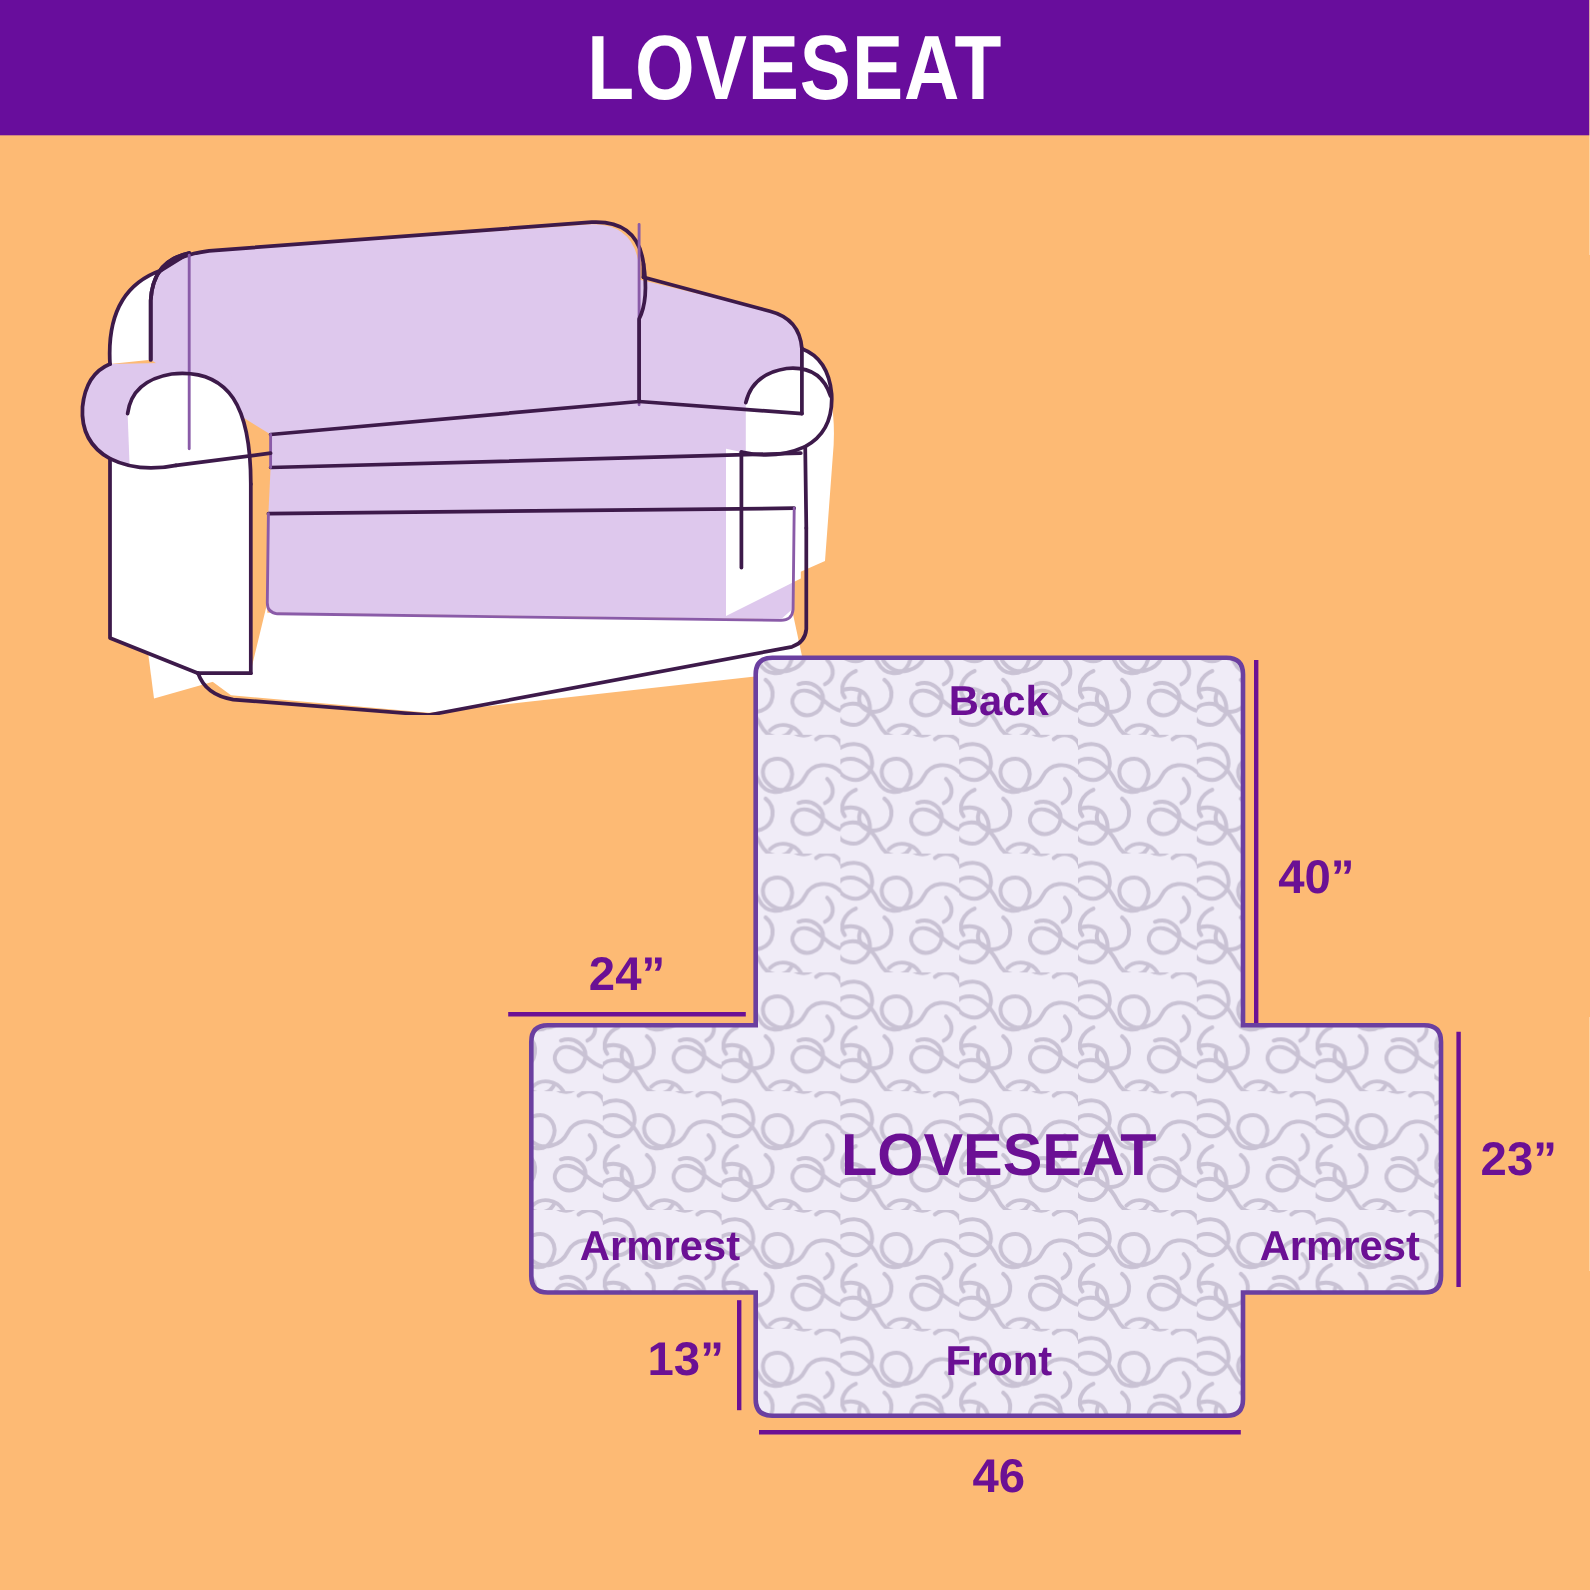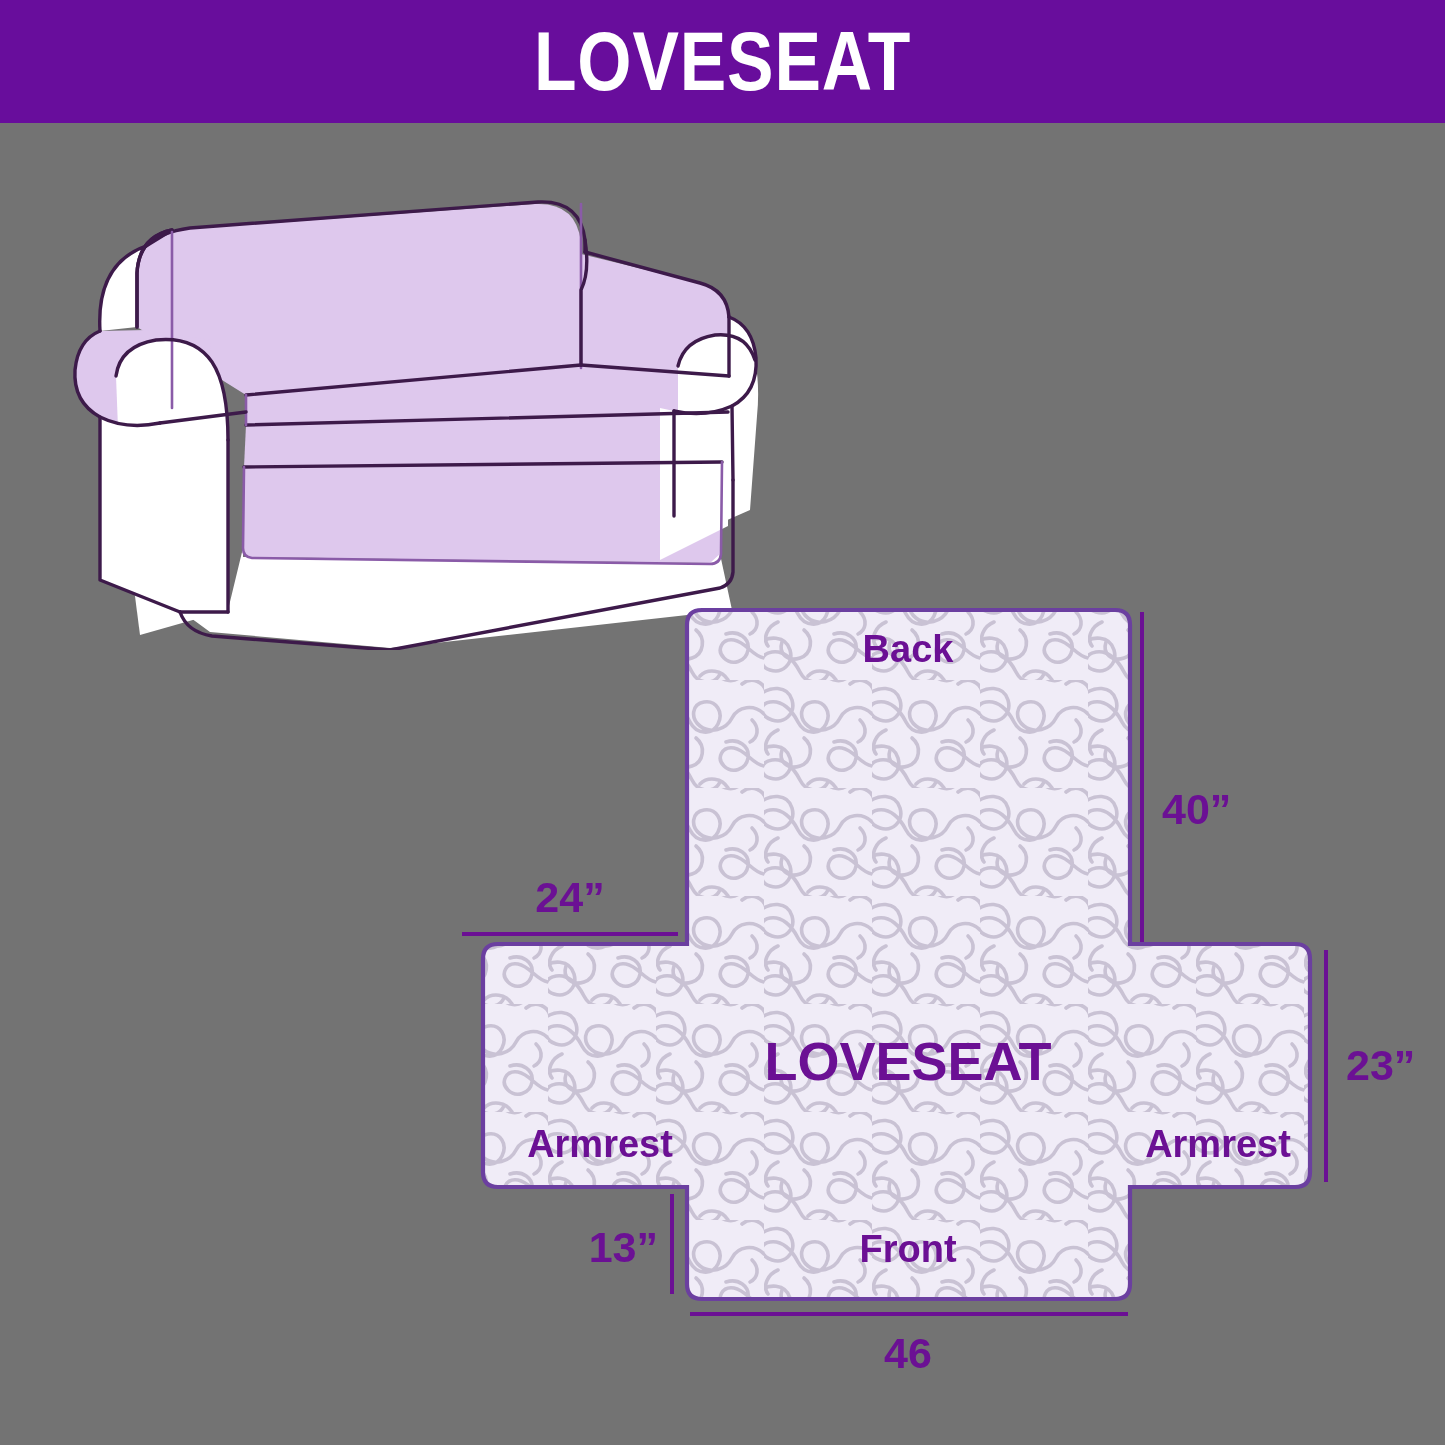--- a/index.html
+++ b/index.html
@@ -4,21 +4,21 @@
 <title>Loveseat Slipcover Size Diagram</title>
 <style>
   html,body{margin:0;padding:0;}
   body{
     width:1445px;height:1445px;
     background:#ffffff;
     font-family:"Liberation Sans","DejaVu Sans",sans-serif;
     overflow:hidden;
     position:relative;
   }
-  #page{position:relative;width:1445px;height:1445px;background:#737373;text-align:right;}
+  #page{position:relative;width:1445px;height:1445px;background:#fdba74;text-align:right;}
 
   
   .banner{
     position:absolute;left:0;top:0;width:1445px;height:123px;
     background:#680d9c;
     display:flex;align-items:center;justify-content:center;
   }
   .banner-title{
     color:#ffffff;
     font-size:83px;
@@ -28,21 +28,21 @@
     transform:scaleX(.84);
     transform-origin:center;
     font-family:"Liberation Sans","DejaVu Sans",sans-serif;
   }
 
   
   .sofa-wrap{position:absolute;left:60px;top:180px;width:700px;height:470px;}
   .sofa-wrap svg{display:block;width:100%;height:100%;}
 
   
-  .cross-wrap{position:absolute;left:440px;top:572px;width:1005px;height:860px;}
+  .cross-wrap{position:absolute;left:440px;top:560px;width:1005px;height:860px;}
   .cross-wrap svg{display:block;width:100%;height:100%;}
 
   .dim-label{
     fill:#6b1094;
     font-family:"Liberation Sans","DejaVu Sans",sans-serif;
     font-weight:700;
   }
   .part-label{
     fill:#6b1094;
     font-family:"Liberation Sans","DejaVu Sans",sans-serif;

